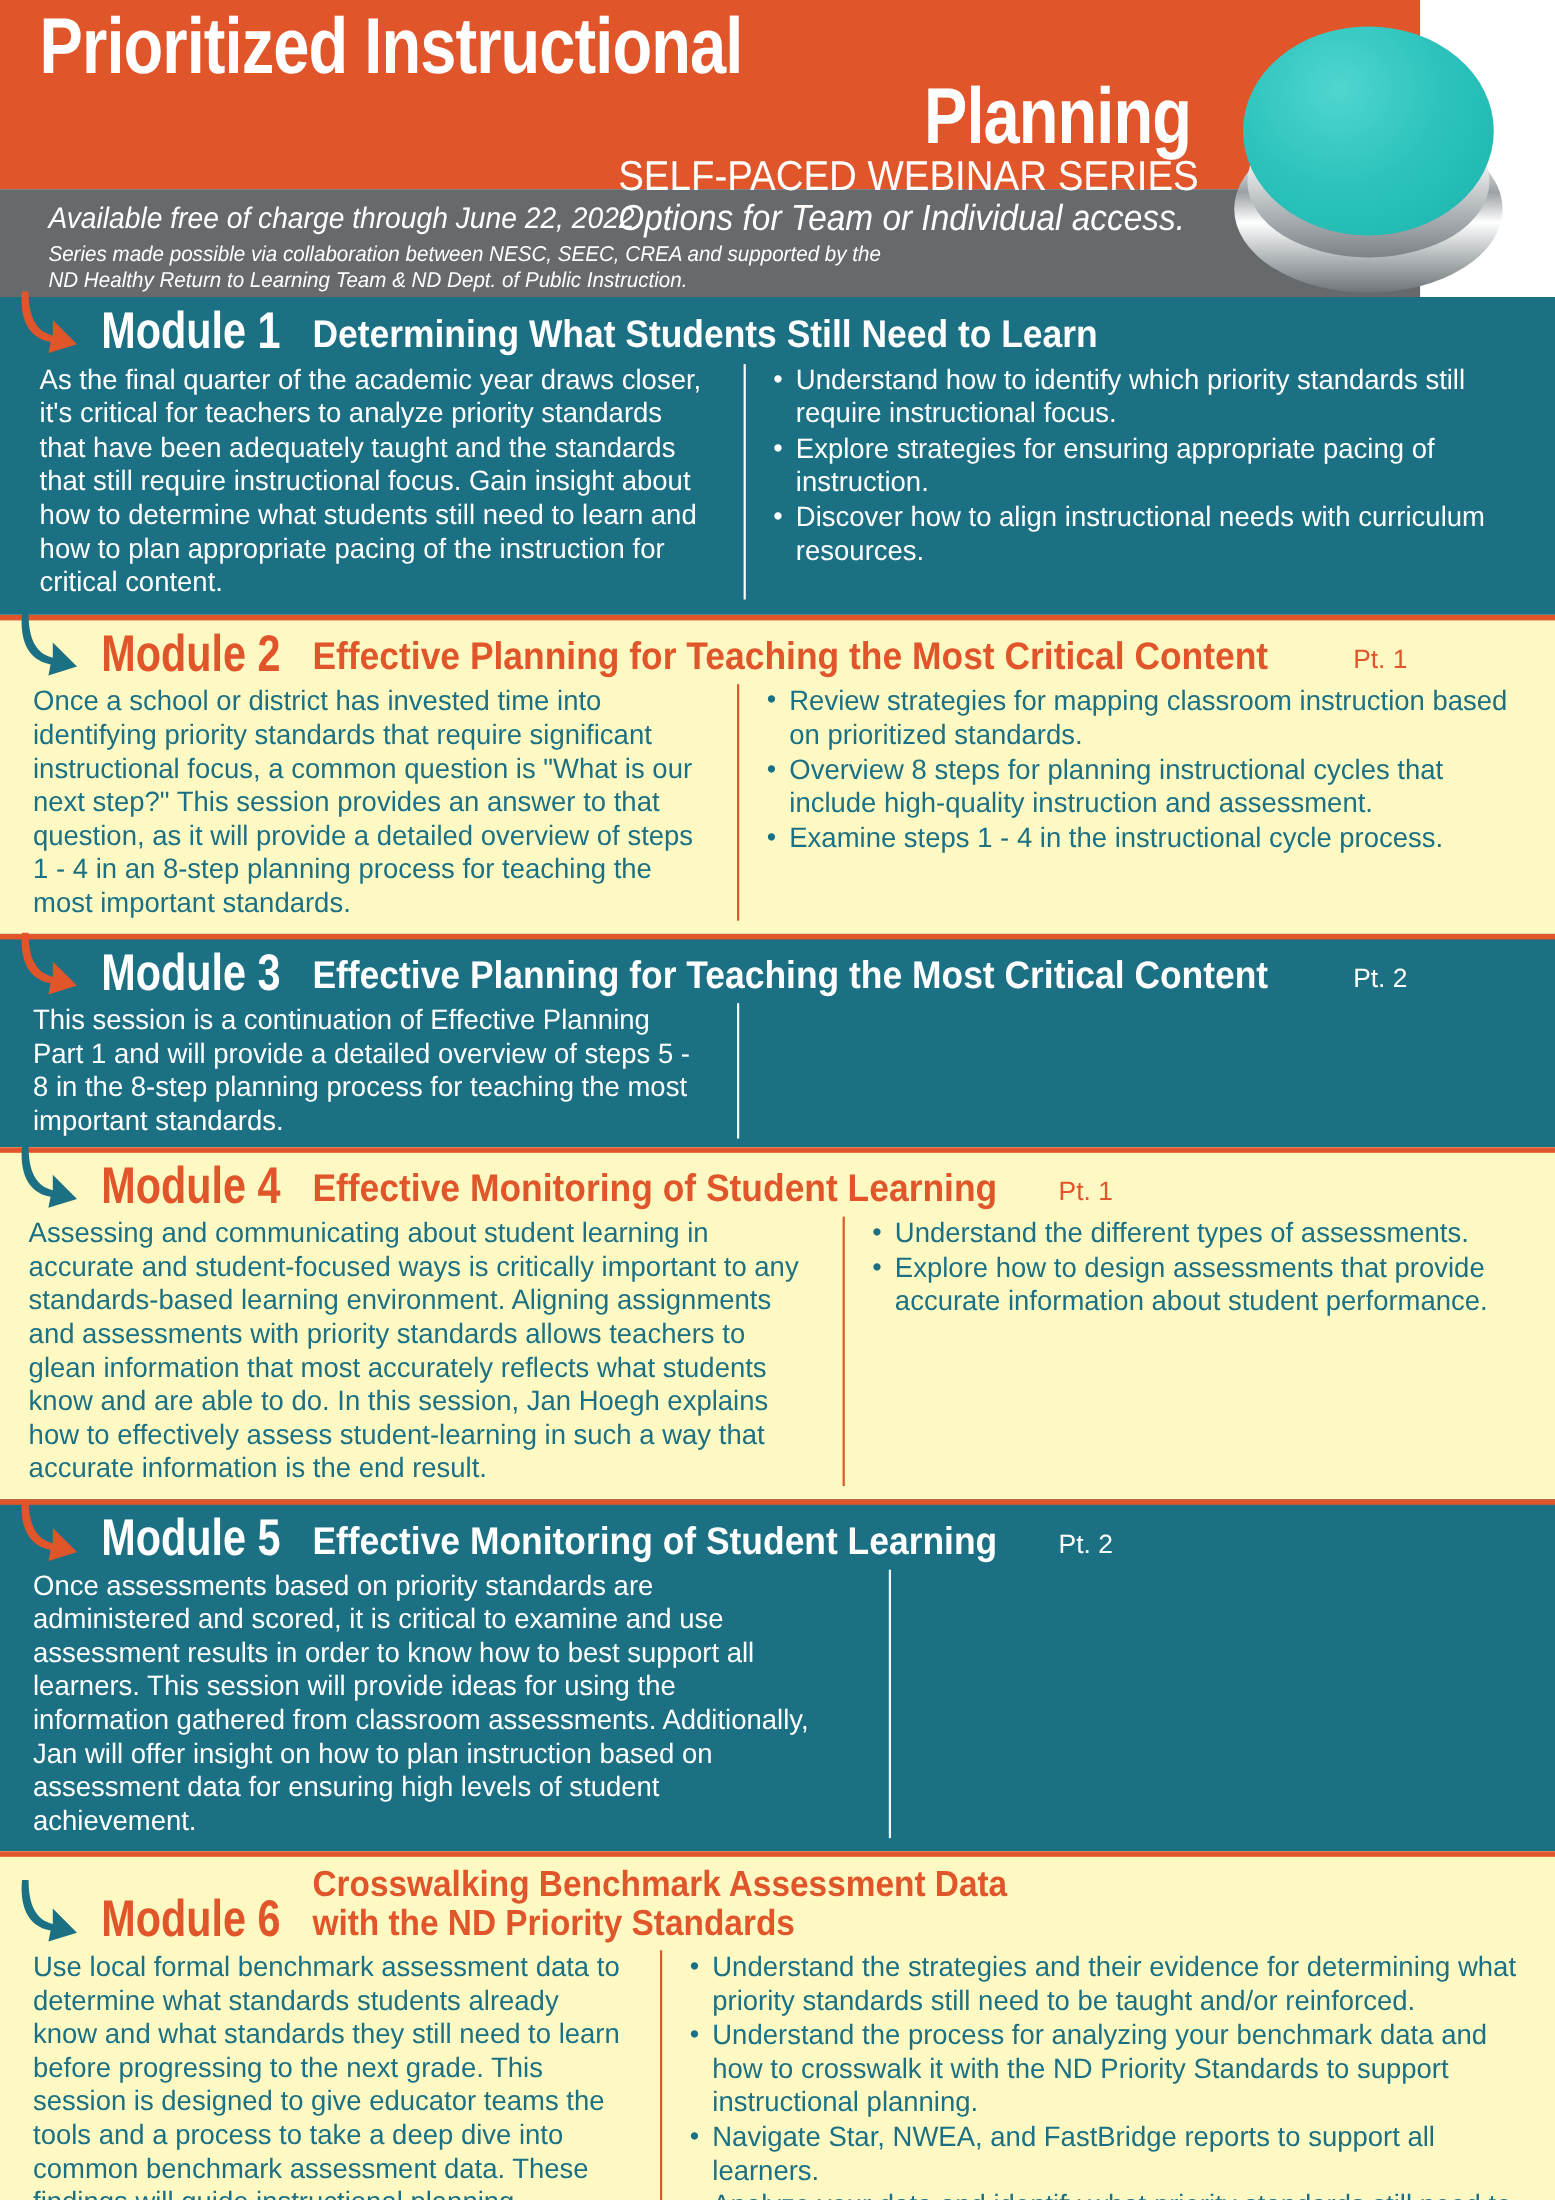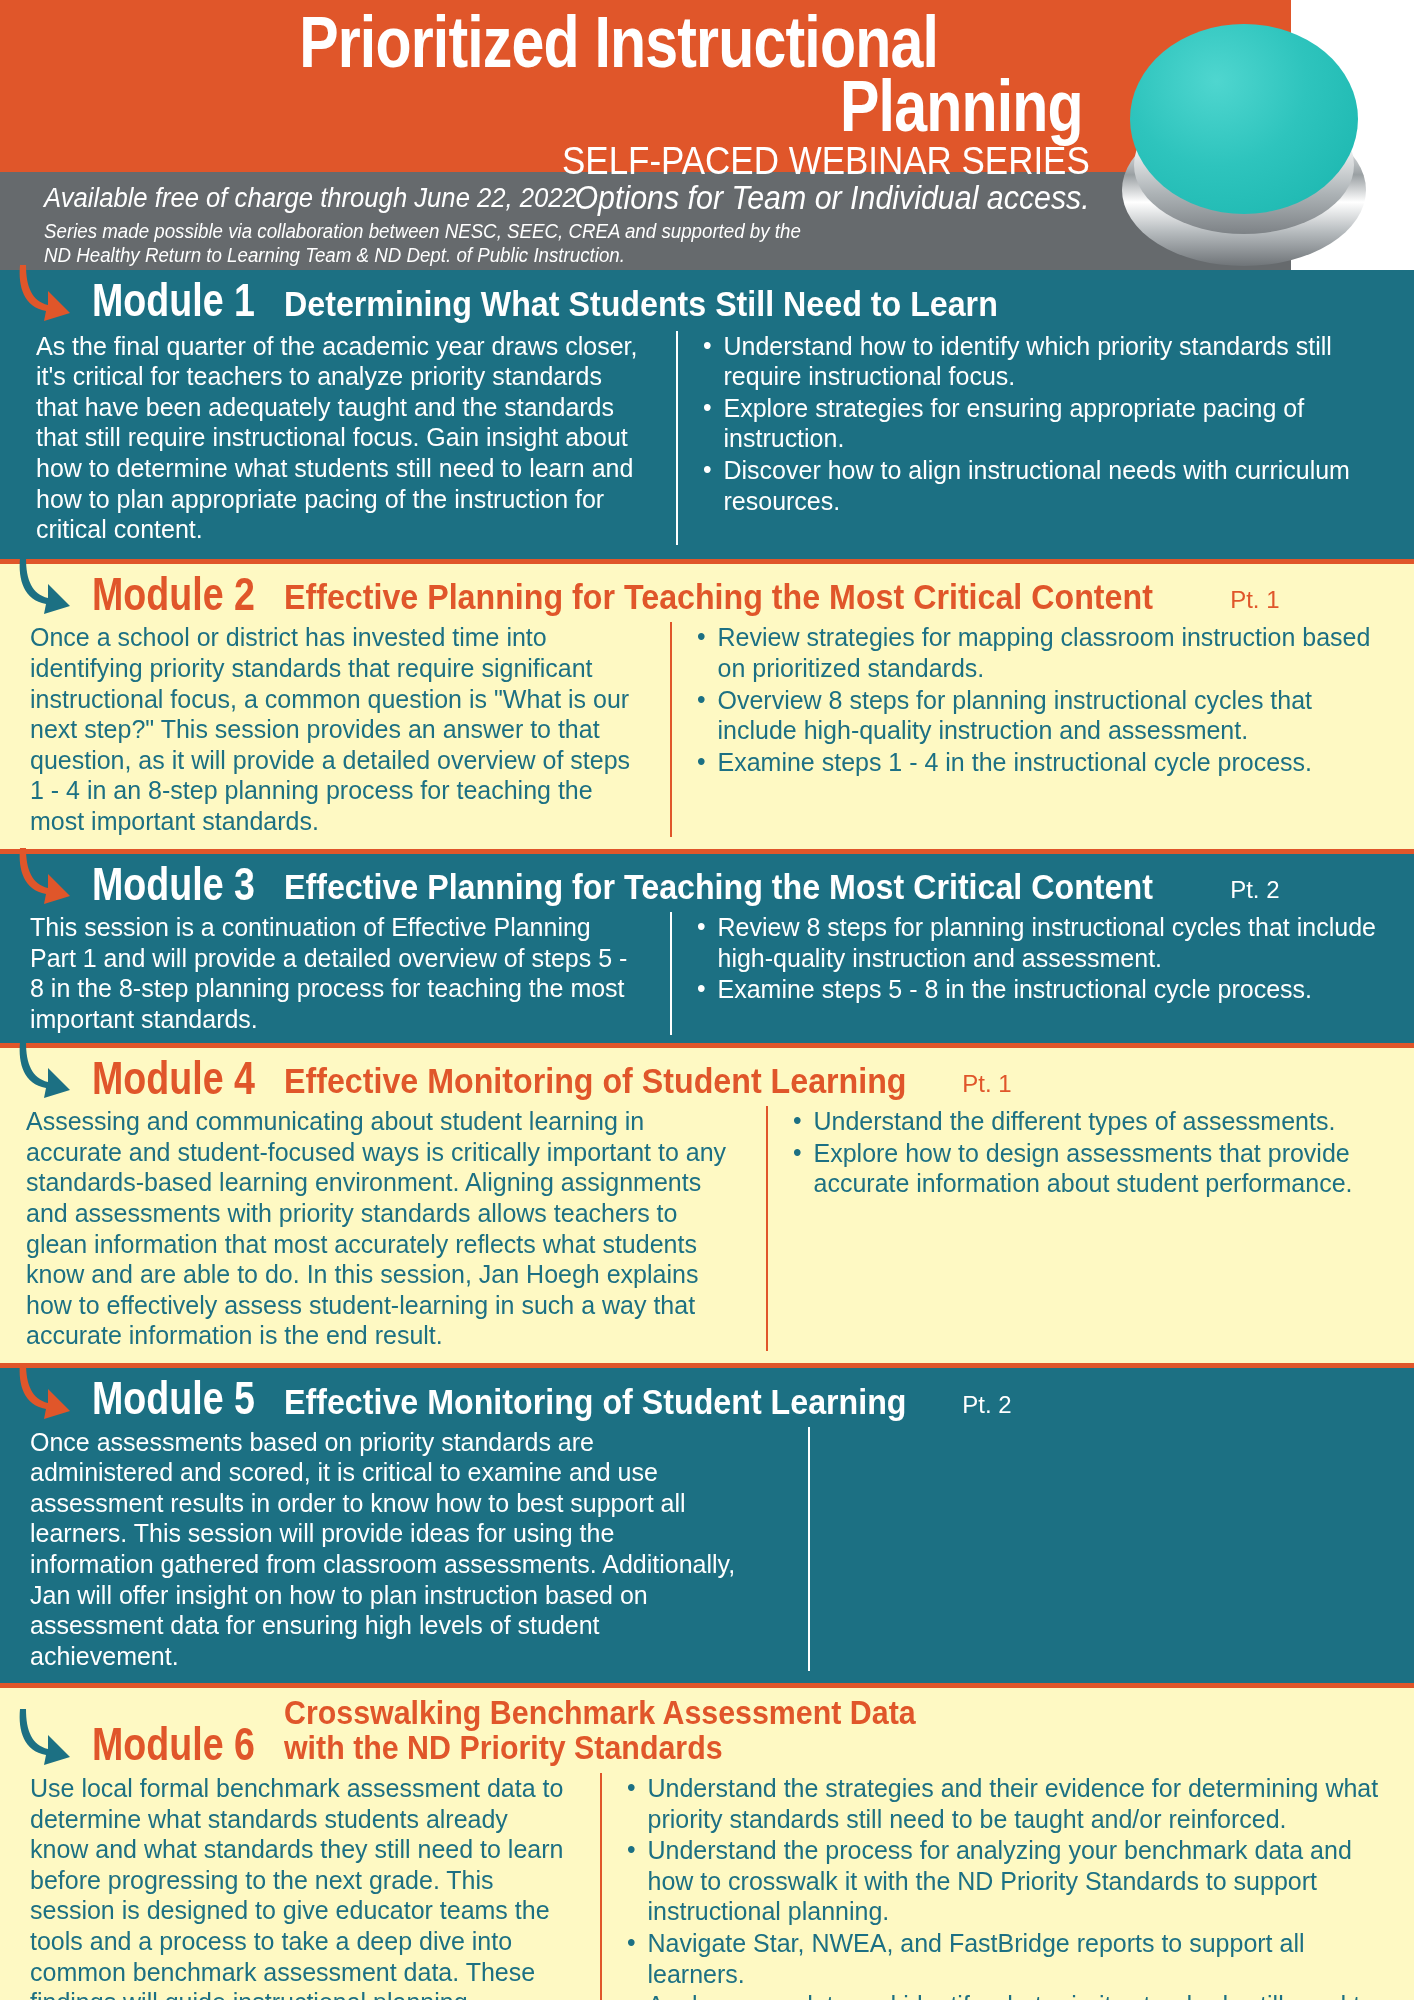--- a/index.html
+++ b/index.html
@@ -15,21 +15,21 @@
   
   .hdr { position:relative; height:270px; }
   .hdr-orange {
     position:absolute; left:0; top:0; width:1291px; height:172px;
     background:#e0562a;
   }
   .hdr-gray {
     position:absolute; left:0; top:172px; width:1291px; height:98px;
     background:#666a6d;
   }
-  .title-block { position:absolute; left:36px; top:8px; width:1100px;text-align:right; }
+  .title-block { position:absolute; left:36px; top:8px; width:1100px; }
   .t-line1 {
     font-family:"Liberation Sans Narrow","Liberation Sans",sans-serif;
     font-weight:bold; font-size:72px; line-height:0.96; color:#fff;
     letter-spacing:-1px; transform:scaleX(0.82); transform-origin:left center;
     white-space:nowrap;
   }
   .t-line2row { display:flex; align-items:flex-end; margin-top:-6px;flex-direction:column; }
   .t-planning {
     font-family:"Liberation Sans Narrow","Liberation Sans",sans-serif;
     font-weight:bold; font-size:72px; line-height:0.98; color:#fff;
@@ -227,26 +227,20 @@
           </svg>
           <div class="m-num">Module 3</div>
           <div class="m-title">Effective Planning for Teaching the Most Critical Content</div>
           <div class="m-pt">Pt. 2</div>
         </div>
         <div class="mod-body" style="padding: 4px 14px 8px 30px;">
           <div class="mb-left" style="flex: 0 0 640px;">
             <div class="p-txt" style="font-size: 25.5px;">This session is a continuation of Effective Planning Part 1 and will provide a detailed overview of steps 5 - 8 in the 8-step planning process for teaching the most important standards.</div>
           </div>
           <div class="mb-sep"></div>
-          <div class="mb-right">
-            <ul class="b-list">
-              <li style="font-size: 25.5px;">Review 8 steps for planning instructional cycles that include high-quality instruction and assessment.</li>
-              <li style="font-size: 25.5px;">Examine steps 5 - 8 in the instructional cycle process.</li>
-            </ul>
-          </div>
         </div>
       </div>
       <div class="mod white">
         <div class="mod-head">
           <svg class="arrow" viewBox="0 0 62 62">
             <path d="M12 4 C 12 26, 18 40, 34 44 L 34 30 L 56 52 L 30 60 L 32 50 C 10 46, 4 26, 6 4 Z" fill="#1c7083"></path>
           </svg>
           <div class="m-num">Module 4</div>
           <div class="m-title">Effective Monitoring of Student Learning</div>
           <div class="m-pt">Pt. 1</div>

